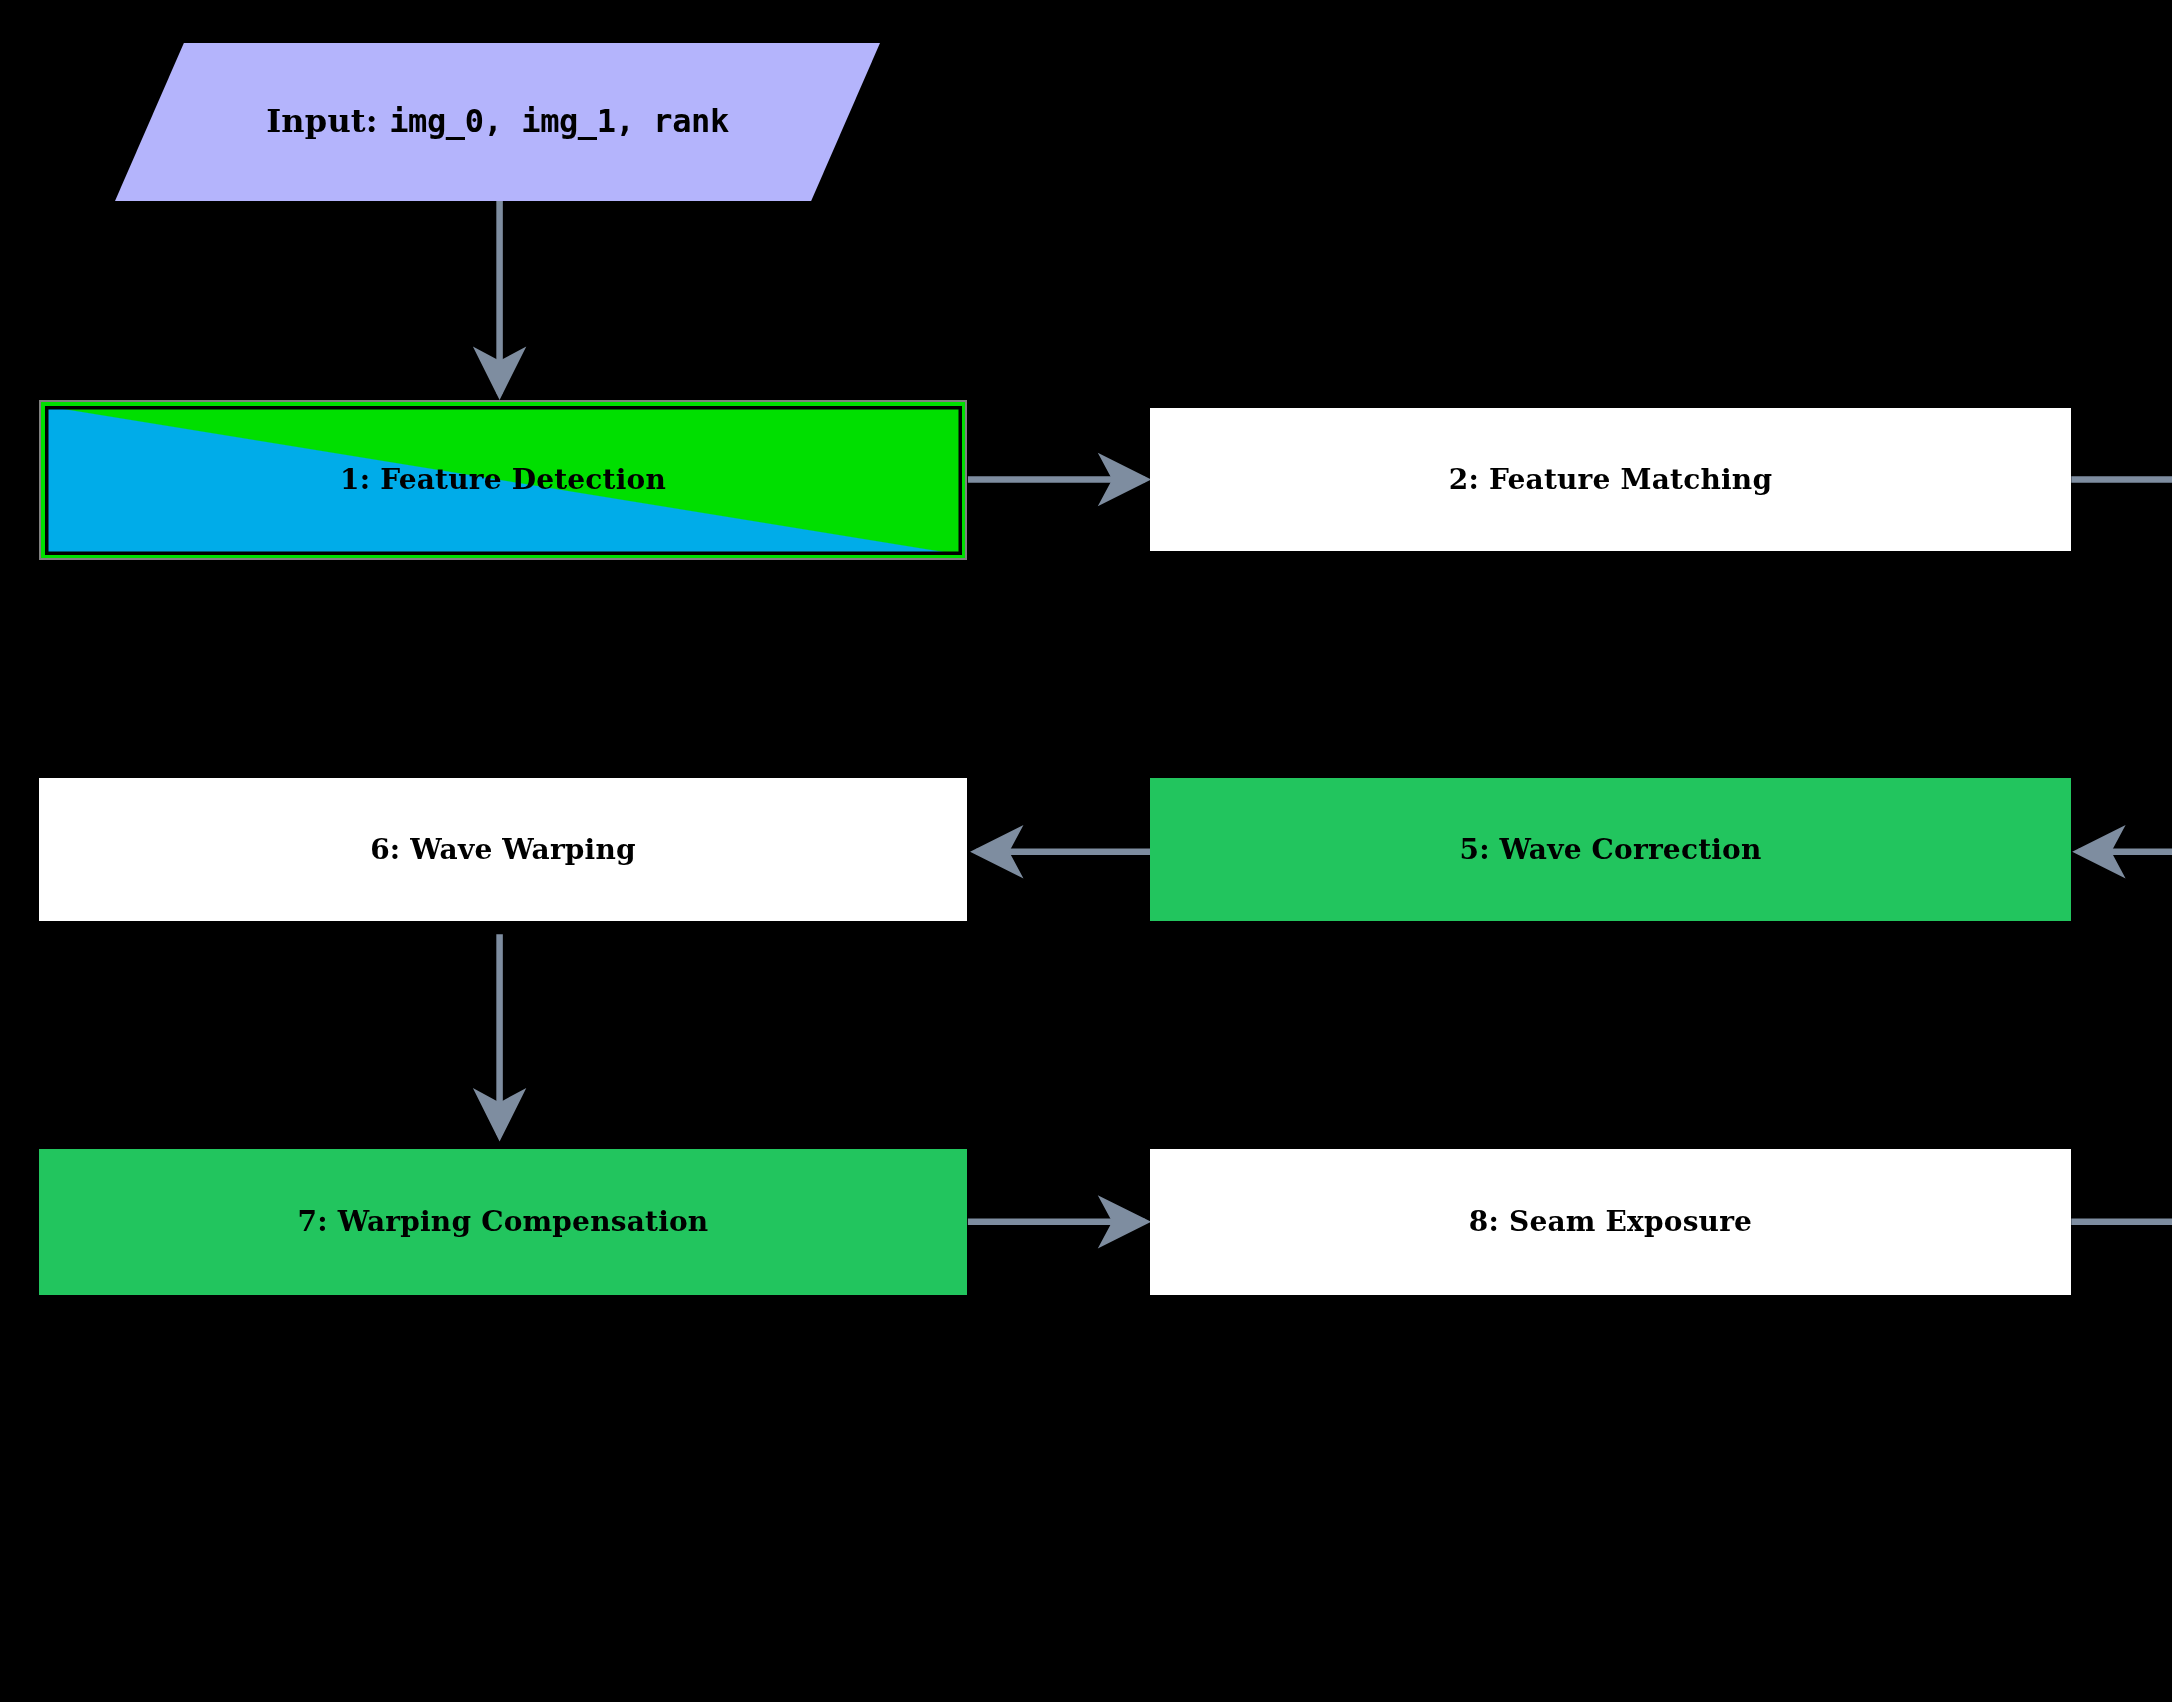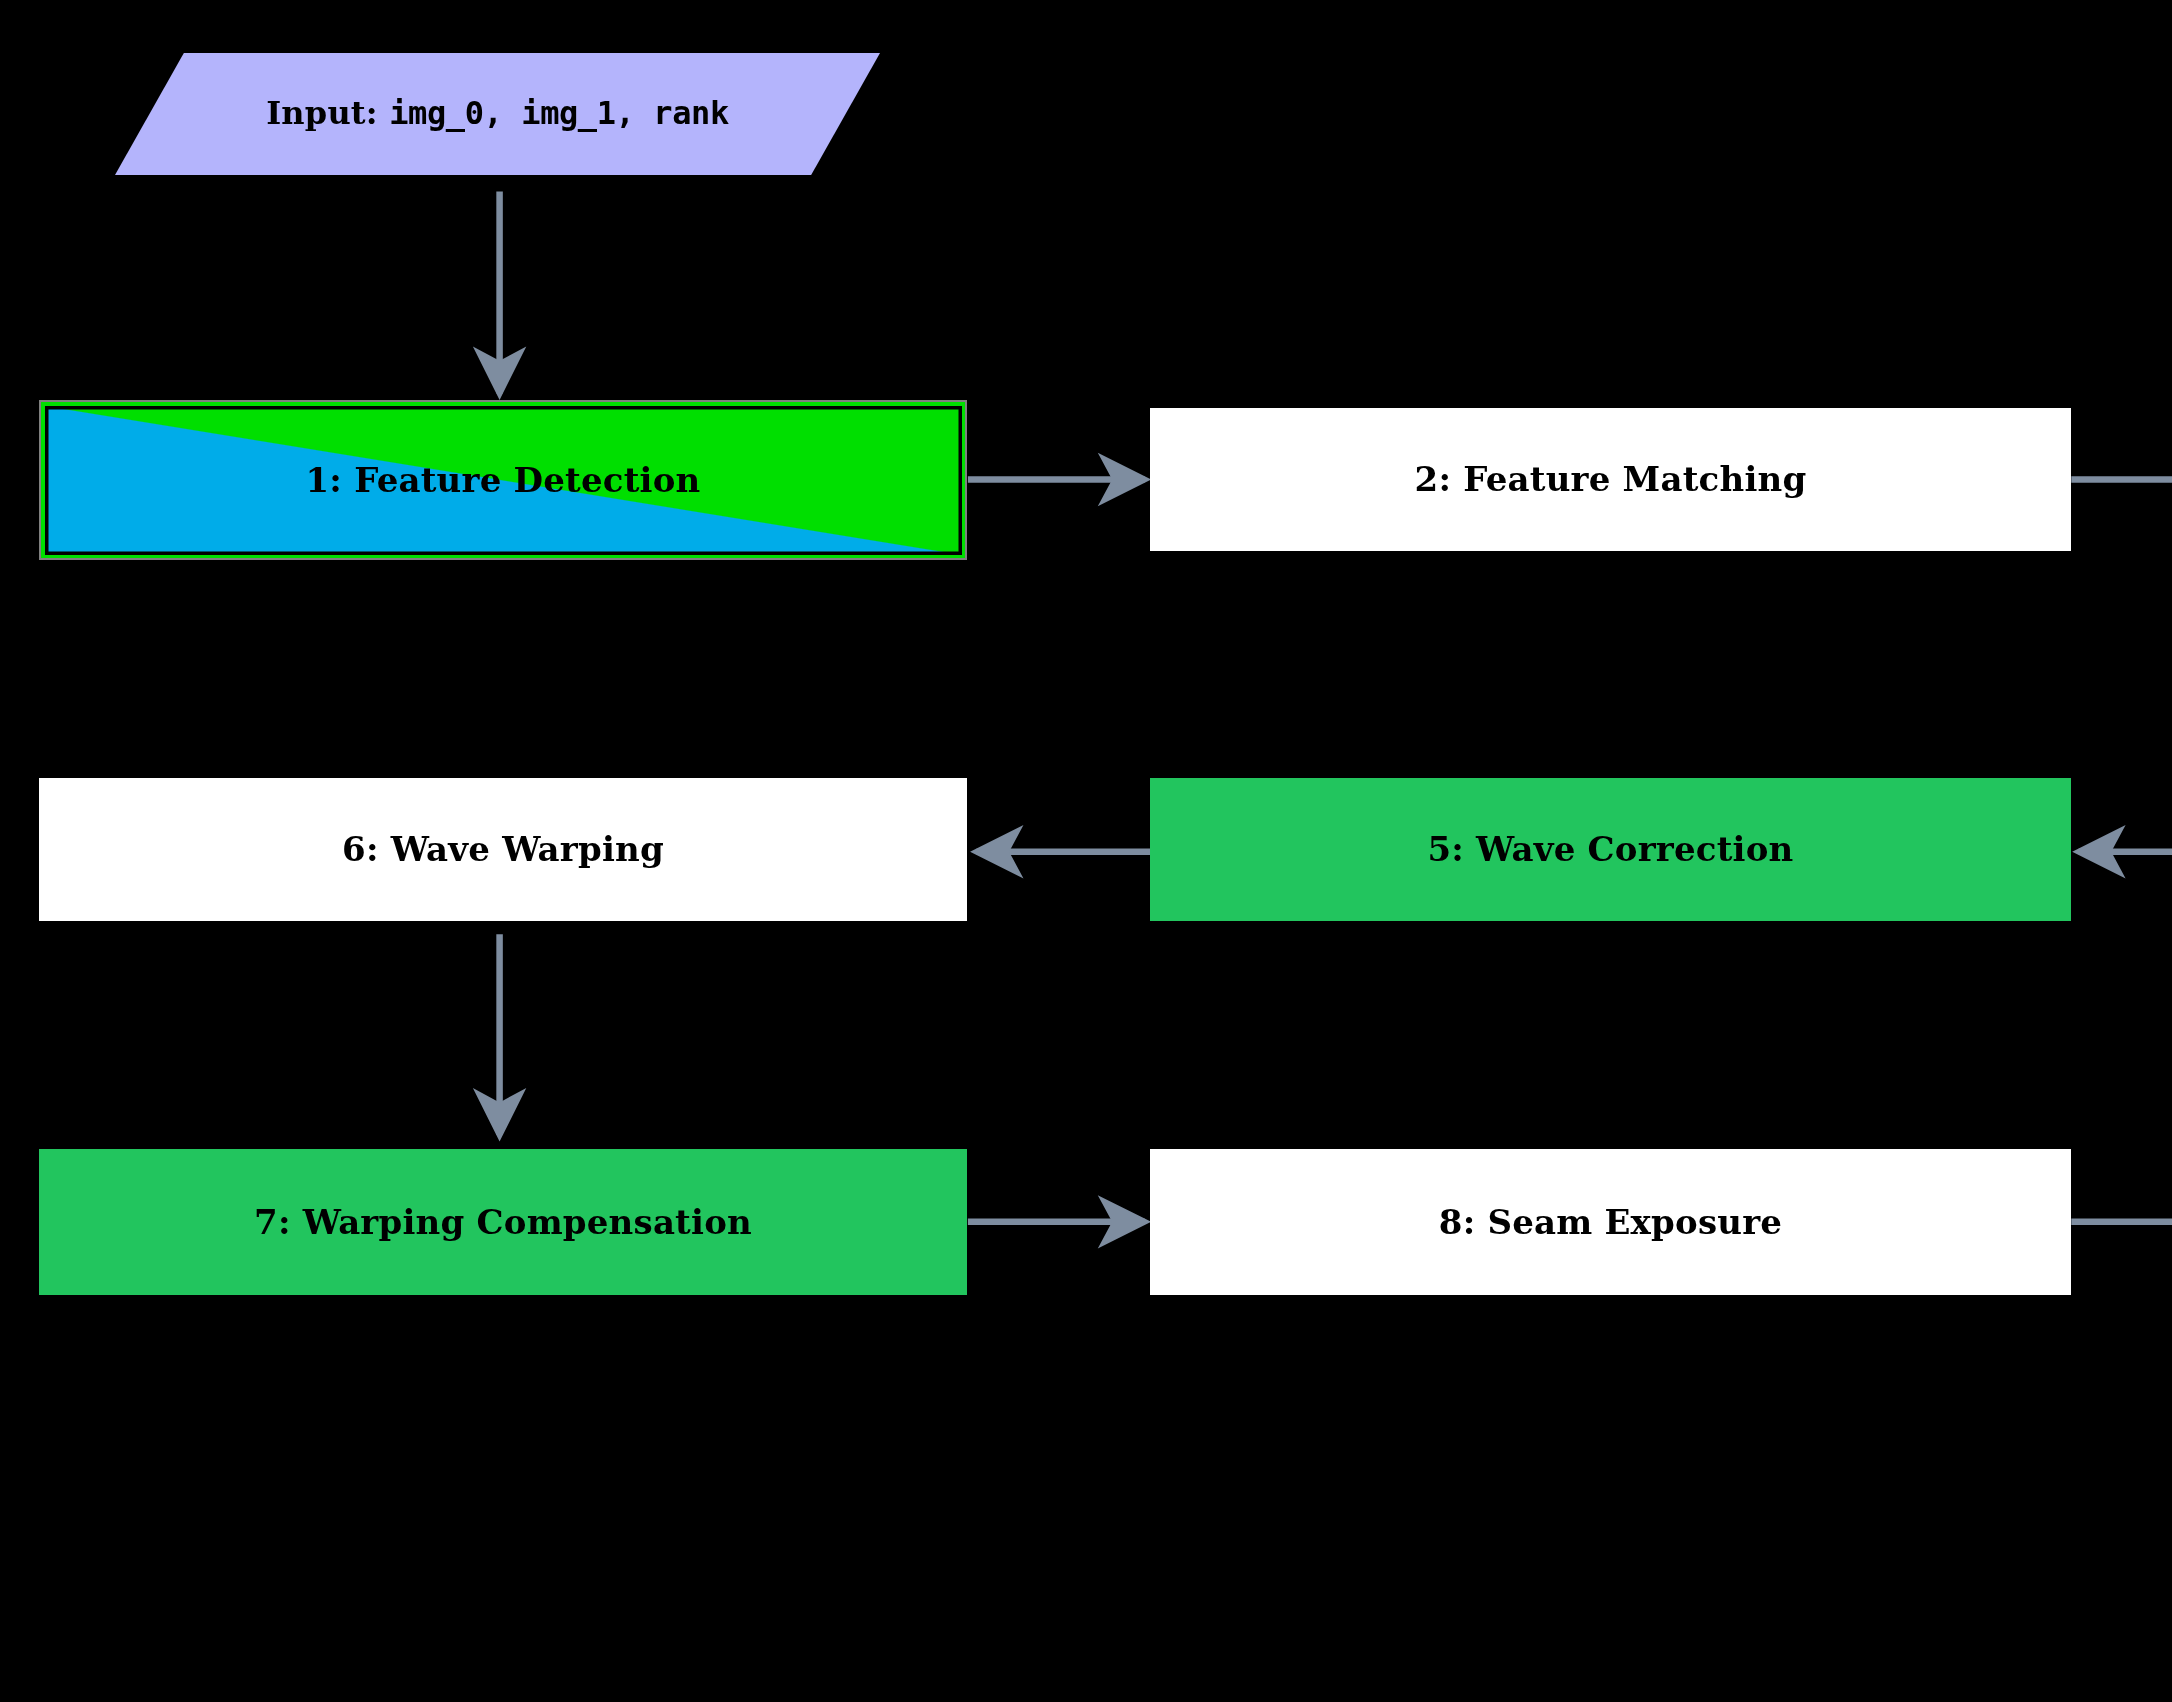--- a/index.html
+++ b/index.html
@@ -44,21 +44,21 @@
     padding: 0 8.7px;
     box-sizing: border-box;
   }
   .mono {
     font-family: "DejaVu Sans Mono", monospace;
     font-weight: bold;
     letter-spacing: -0.4px;
   }
   
   .proc {
-    font-size: 34px;
+    font-size: 28px;
   }
   .proc.green  { background: #ffffff; }
   .proc.peach  { background: #22c55e; }
   
   .split {
     background: #00DF00;
     border: 2.6px solid #808080;
     outline: none;
     padding: 0;
   }
@@ -110,21 +110,21 @@
       <line x1="1150" y1="2150" x2="1150" y2="2612"></line>
 
       <line x1="2228" y1="2812" x2="2635" y2="2812"></line>
 
       <line x1="4768" y1="2812" x2="5175" y2="2812"></line>
 
       <line x1="6251" y1="2985" x2="6251" y2="3475"></line>
     </g>
   </svg>
 
-  <div class="node io" style="left:115px; top:43px; width:765px; height:122px;margin-top:10px;">
+  <div class="node io" style="left:115px; top:43px; width:765px; height:158px;">
     <span class="label"><span>Input:</span>
        <span class="mono">img_0, img_1, rank</span></span>
   </div>
 
   <div class="node proc split" style="left:39px; top:400px; width:928px; height:160px;">
     <span class="inner"></span>
     <span class="label">1:  Feature Detection</span>
   </div>
 
   <div class="node proc green" style="left:1150px; top:408px; width:921px; height:143px;">

